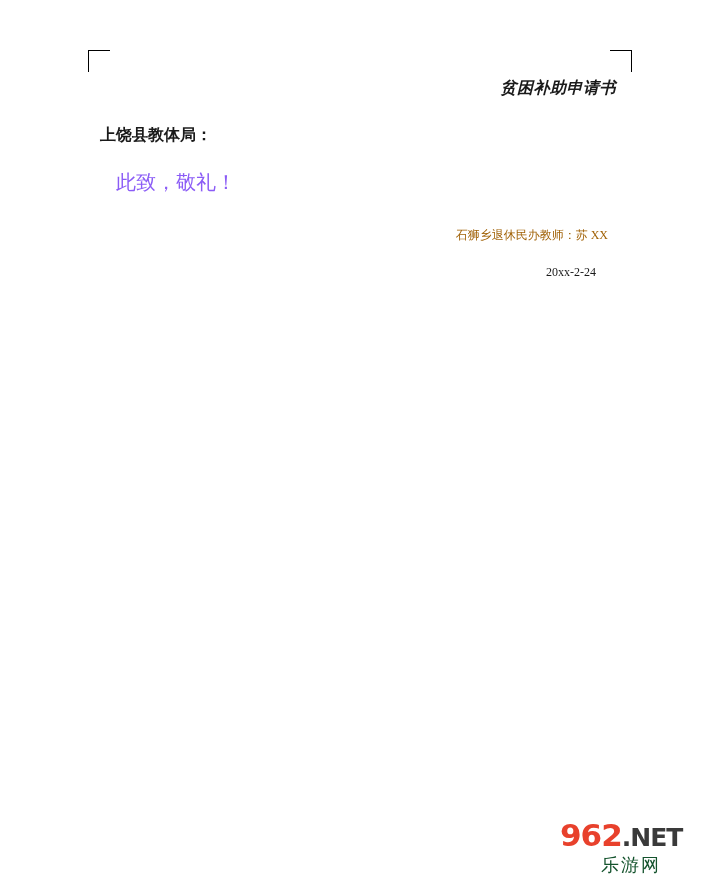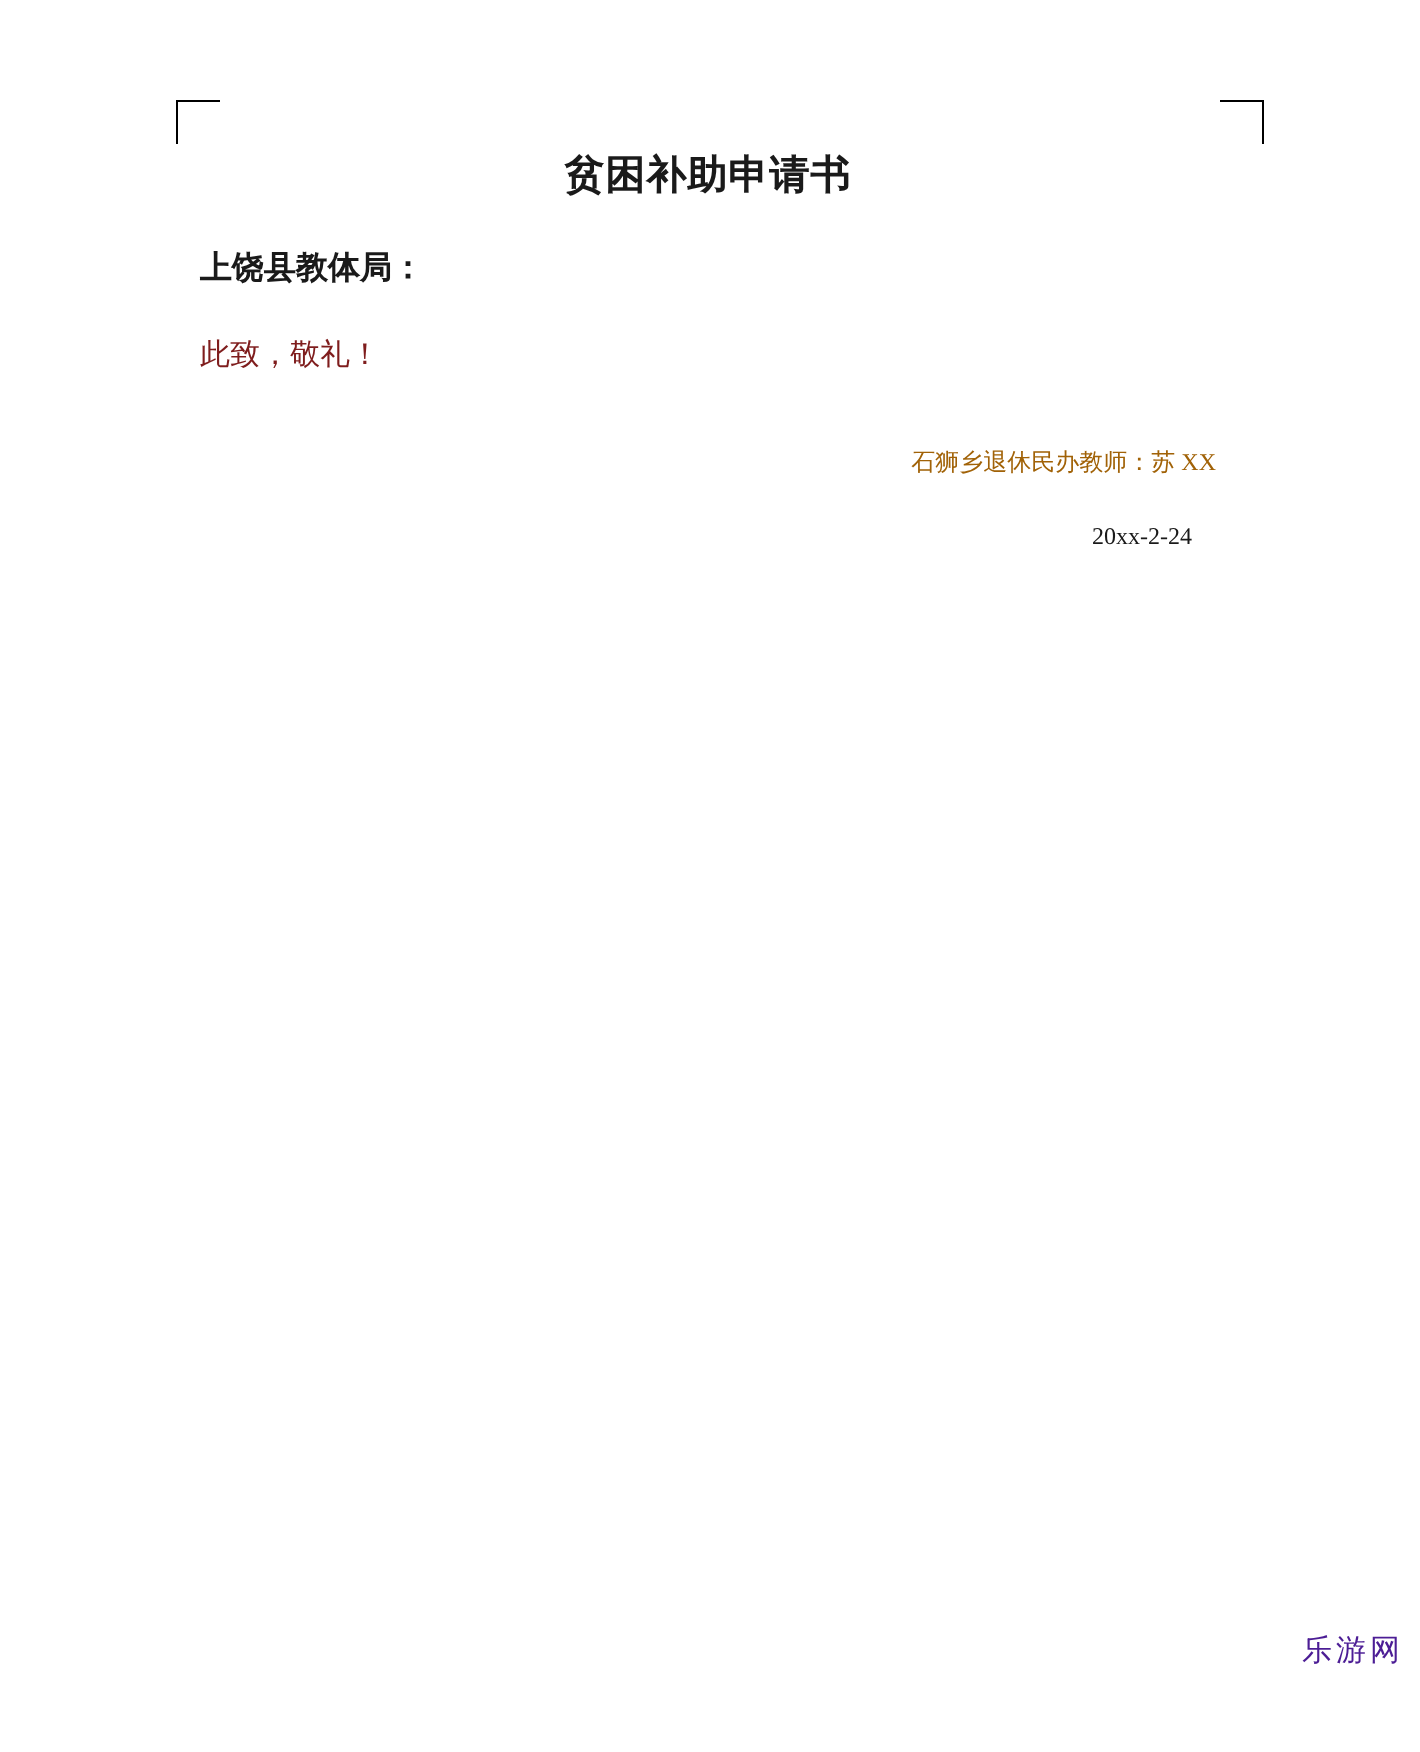--- a/index.html
+++ b/index.html
@@ -45,26 +45,27 @@
   .crop-tr::after  { right: 0; top: 0; width: 1px; height: 22px; }
 
   .doc-body {
     position: absolute;
     left: 92px;
     top: 76px;
     width: 524px;
   }
 
   .doc-title {
-    text-align: center;
-    font-size: 20px;
+    text-align: right;
+    font-size: 16px;
     line-height: 24px;
     color: #1a1a1a;
     margin: 0 0 22px 0;
     letter-spacing: 0.5px;
+    font-style: italic;
   }
 
   .salutation {
     font-size: 16px;
     line-height: 26px;
     color: #1a1a1a;
     margin: 0 0 12px 0;
     padding-left: 8px;
     font-weight: bold;
   }
@@ -73,24 +74,24 @@
     font-size: 16px;
     line-height: 37px;
     color: #1a1a1a;
     margin: 0 0 0 0;
     padding-left: 8px;
     text-align: justify;
     text-justify: inter-ideograph;
   }
 
   .closing {
-    font-size: 15px;
+    font-size: 20px;
     line-height: 37px;
-    color: #7f1d1d;
-    margin: 0;
+    color: #8b5cf6;
+    margin: 16px;
     padding-left: 8px;
   }
 
   .signature {
     font-size: 12px;
     line-height: 37px;
     color: #a16207;
     text-align: right;
     margin: 16px 0 0 0;
     padding-right: 8px;
@@ -119,24 +120,24 @@
     font-weight: bold;
     font-size: 31px;
     line-height: 34px;
     letter-spacing: -1px;
     white-space: nowrap;
   }
   .wm-962 { color: #e8412c; }
   .wm-net { color: #3a3a3a; font-size: 25px; }
   .wm-bottom {
     font-family: "DejaVu Sans", sans-serif;
-    font-size: 15px;
-    color: #4c1d95;
+    font-size: 18px;
+    color: #14532d;
     letter-spacing: 2px;
-    text-align: right;
+    text-align: center;
     margin-top: -2px;
   }
 </style>
 </head>
 <body>
 
 <div class="page">
 
   <div class="crop-mark crop-tl"></div>
   <div class="crop-mark crop-tr"></div>
@@ -150,16 +151,19 @@
 
     <p class="closing">此致，敬礼！</p>
 
     <p class="signature">石狮乡退休民办教师：苏 XX</p>
 
     <p class="date">20xx-2-24</p>
 
   </div>
 
   <div class="watermark">
+    <div class="wm-top">
+      <span class="wm-962">962</span><span class="wm-net">.NET</span>
+    </div>
     <div class="wm-bottom">乐游网</div>
   </div>
 
 </div>
 
 </body></html>

